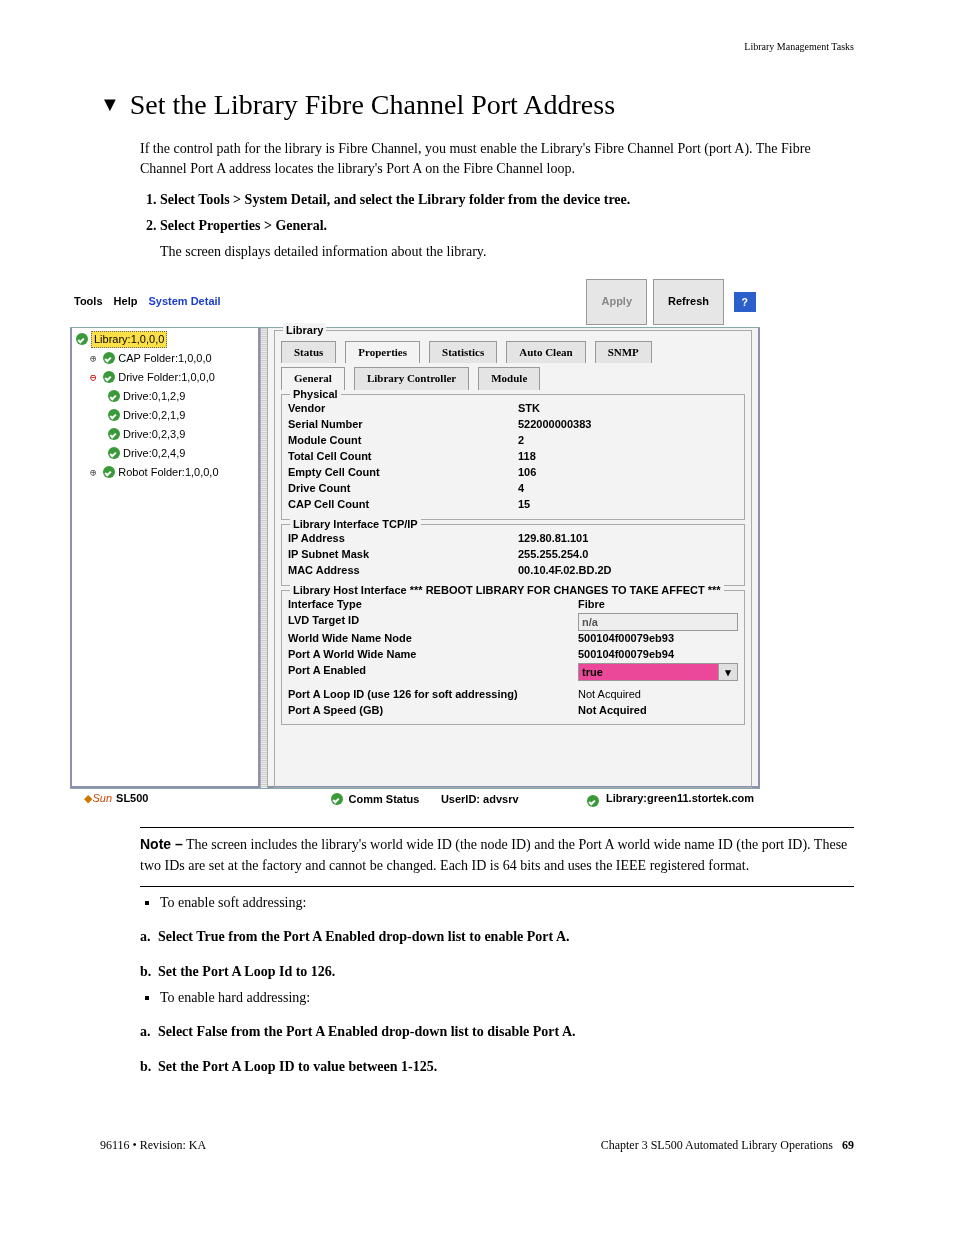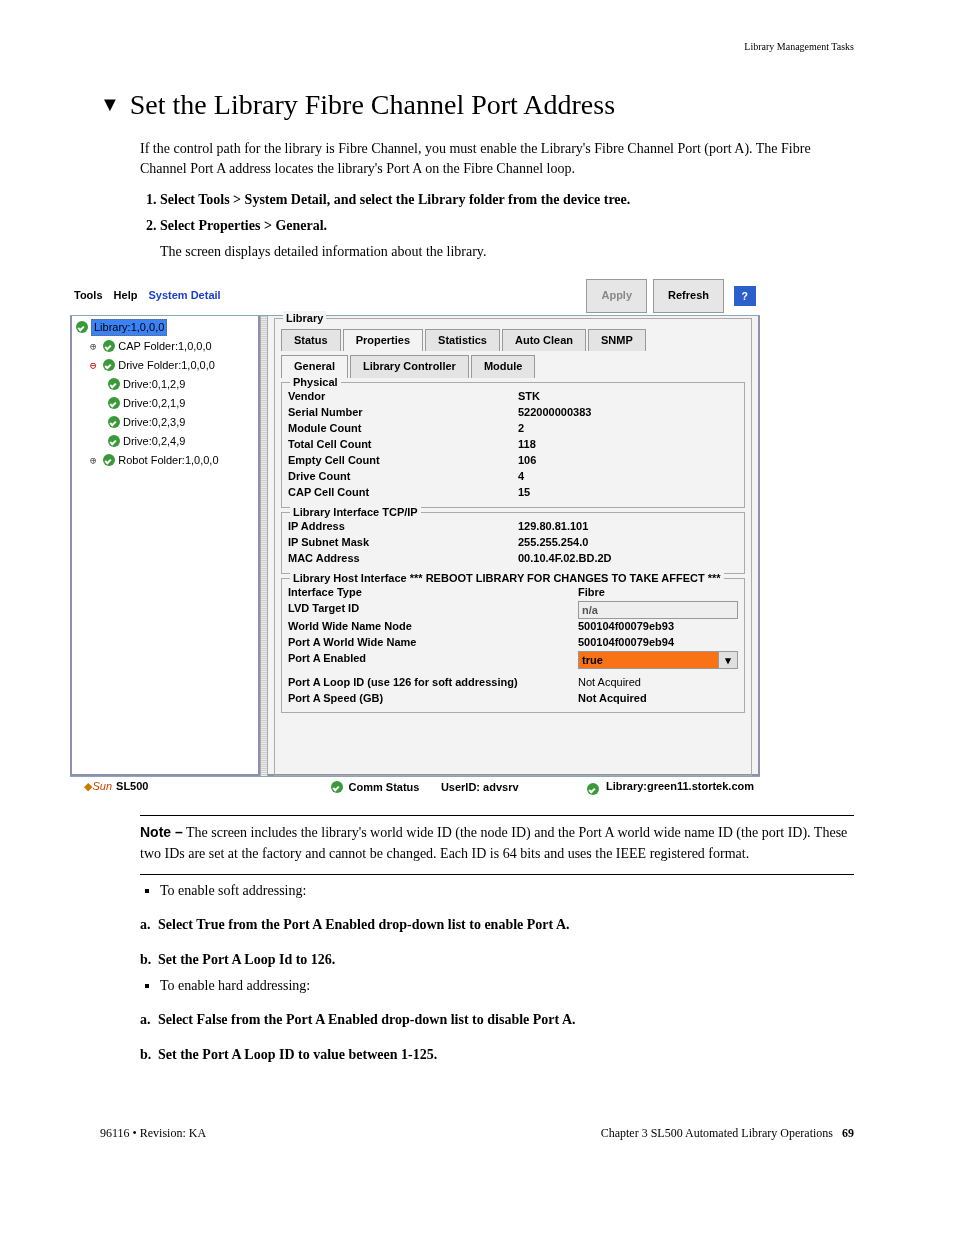--- a/index.html
+++ b/index.html
@@ -38,64 +38,64 @@
     display:flex;
     align-items:center;
     border-bottom:1px solid #8aa;
     padding:2px 4px;
   }
   .shot-top .menus span { margin-right: 8px; font-weight:bold;}
   .shot-top .menus .link { color:#1a3ecc; font-weight:bold;}
   .shot-top .spacer { flex:1; }
   .shot-top .btn {
     border:1px solid #999; background:#e6e6e6; color:#888;
-    padding:8px 14px; margin-left:6px; font-size:11px; font-weight:bold;
+    padding:14px 14px; margin-left:6px; font-size:11px; font-weight:bold;
   }
   .shot-top .btn.active { color:#000;}
   .help-btn {
     width:22px; height:20px; background:#2a5fcc; margin-left:10px;
     display:flex; align-items:center; justify-content:center;
   }
   .help-btn svg { width:14px; height:14px; }
 
   .shot-body { display:flex; height:460px; }
   .tree-pane {
     width:186px; border:2px solid #8f8fb0; border-top:none;
     background:#fff; overflow:hidden;
   }
   .tree-pane ul { list-style:none; margin:0; padding:2px 0 0 4px; }
   .tree-pane li { white-space:nowrap; padding:1px 0; }
   .tree-pane li.lvl1 { padding-left: 14px;}
   .tree-pane li.lvl2 { padding-left: 32px;}
-  .tree-pane .sel { background:#3b82f6; border:1px dotted #666; display:inline-block; padding:0 2px;}
+  .tree-pane .sel { background:#fde047; border:1px dotted #666; display:inline-block; padding:0 2px;}
   .node-icon {
     display:inline-block; width:12px; height:12px; border-radius:50%;
     background:#3a9a3a; position:relative; top:2px; margin-right:3px;
   }
   .node-icon::after {
     content:""; position:absolute; left:2px; top:5px; width:4px; height:2px;
     border-left:2px solid #fff; border-bottom:2px solid #fff; transform:rotate(-45deg);
   }
   .toggle { color:#555; font-family:monospace; }
 
   .grip { width:6px; background:repeating-linear-gradient(#ccc,#ccc 1px,#eee 1px,#eee 2px); border-right:1px solid #aaa; border-left:1px solid #aaa;}
   .content-pane { flex:1; border:2px solid #8f8fb0; border-top:none; border-left:none; background:#f3f3f3; padding:2px 6px 4px 6px; position:relative;}
   .groupbox { border:1px solid #aaa; position:relative; padding:10px 6px 6px 6px; margin-bottom:6px;}
   .groupbox > .legend { position:absolute; top:-8px; left:8px; background:#f3f3f3; padding:0 3px; font-weight:bold; font-size:11px;}
-  .tabs { display:flex; gap:2px; margin:0 0 4px 0;}
+  .tabs { display:flex; gap:9px; margin:0 0 4px 0;font-family:Liberation Serif, serif;}
   .tabs .tab {
     border:1px solid #999; border-bottom:none; background:#e4e4e4;
     padding:3px 12px; font-weight:bold; font-size:11px; cursor:default;
   }
   .tabs .tab.sel { background:#f3f3f3;}
   .fld-row { display:flex; font-weight:bold;}
   .fld-row .lbl { flex:0 0 230px; }
   .fld-row .val { flex:1; font-weight:normal;}
   .fld-row .inp {
-    flex:1; background:#f97316; border:1px solid #999; padding:0 3px; height:16px; line-height:16px;
+    flex:1; background:#ec4899; border:1px solid #999; padding:0 3px; height:16px; line-height:16px;
     font-size:11px; color:#000;
   }
   .fld-row .inp.ro { background:#eee; color:#555;}
   .fld-row .inp.dd { position:relative;}
   .fld-row .inp.dd .car {
     position:absolute; right:0; top:0; width:18px; height:16px;
     background:#e0e0e0; border-left:1px solid #999;
     display:flex;align-items:center;justify-content:center;
   }
   .sub-group { border:1px solid #aaa; padding:6px 6px; margin-top:4px; position:relative;}

